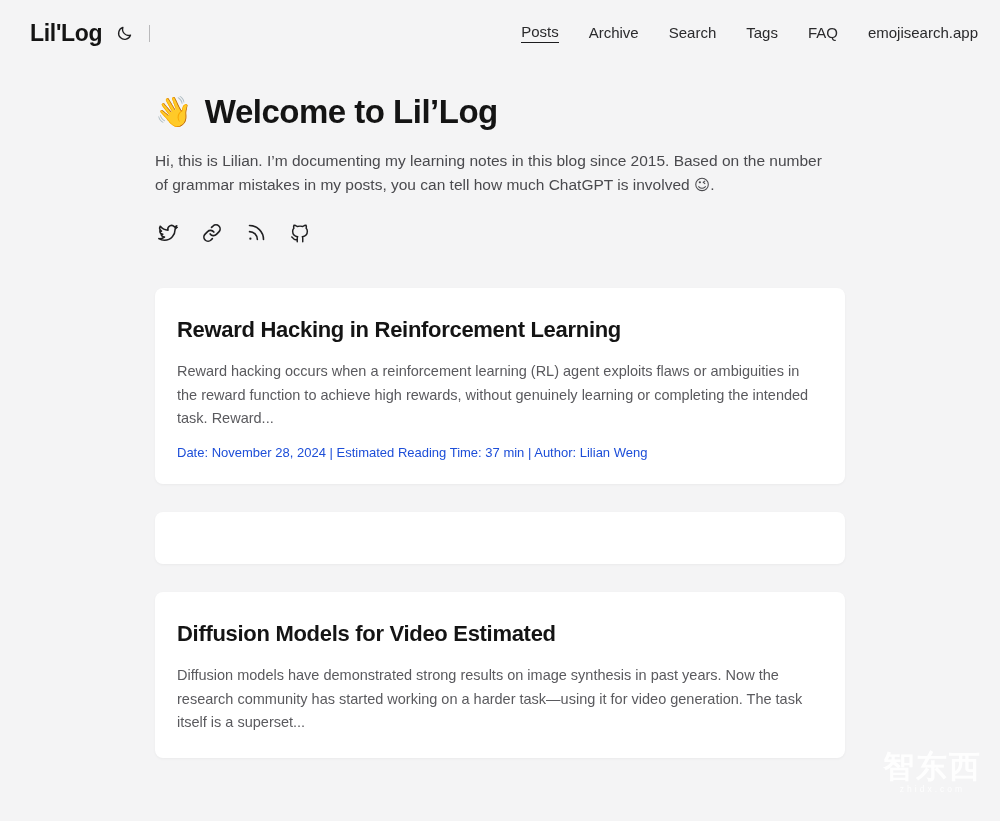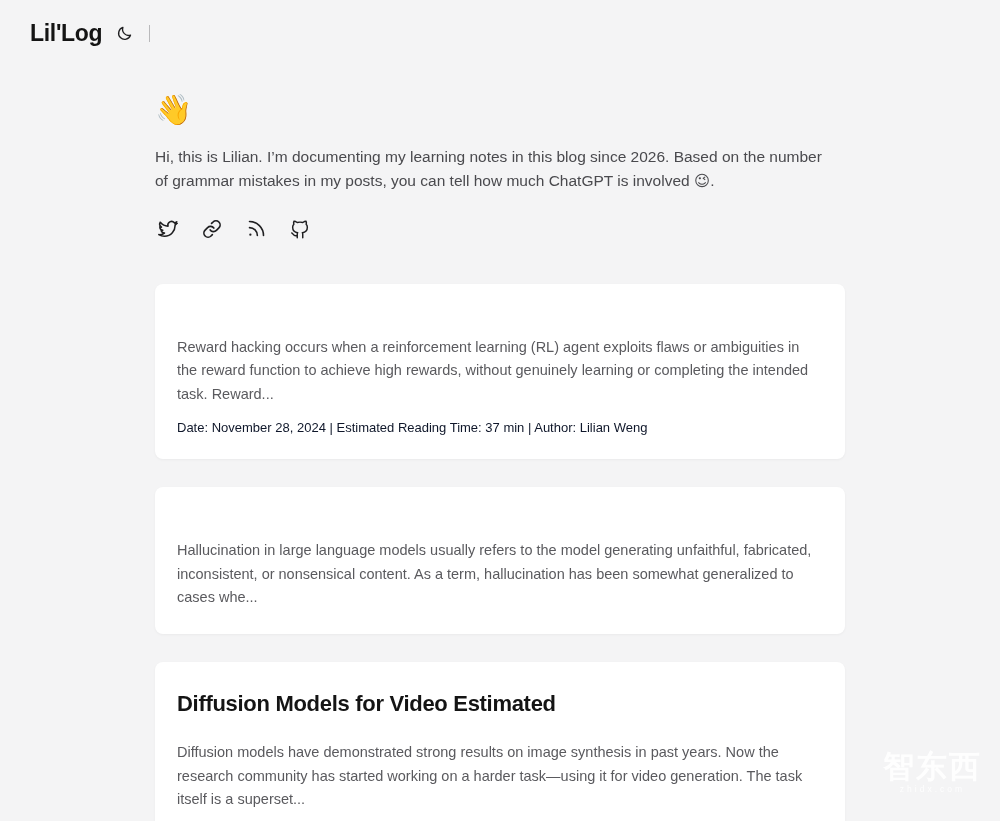--- a/index.html
+++ b/index.html
@@ -146,30 +146,30 @@
 
   .post-title {
     font-size: 22px;
     font-weight: bold;
     letter-spacing: -0.3px;
     color: #141414;
     line-height: 1.25;
   }
 
   .post-summary {
-    margin-top: 24px;
+    margin-top: 17px;
     font-size: 14.5px;
     line-height: 1.62;
     color: #5a5a5e;
   }
 
   .post-meta {
     margin-top: 14px;
     font-size: 13px;
-    color: #0f172a;
+    color: #1d4ed8;
   }
 
   
   .watermark {
     position: absolute;
     right: 18px;
     bottom: 28px;
     font-size: 31px;
     font-weight: bold;
     color: rgba(255,255,255,0.9);
@@ -195,30 +195,39 @@
   <div class="brand-zone">
     <a class="brand">Lil'Log</a>
     <span class="moon-toggle">
       <svg width="17" height="17" viewBox="0 0 24 24" fill="none" stroke="#1f1f21" stroke-width="1.9" stroke-linecap="round" stroke-linejoin="round">
         <path d="M20.5 14.3A8.6 8.6 0 0 1 9.7 3.5 8.6 8.6 0 1 0 20.5 14.3z"></path>
       </svg>
     </span>
     <span class="header-divider"></span>
   </div>
 
+  <nav class="nav">
+    <a class="nav-item active">Posts</a>
+    <a class="nav-item">Archive</a>
+    <a class="nav-item">Search</a>
+    <a class="nav-item">Tags</a>
+    <a class="nav-item">FAQ</a>
+    <a class="nav-item">emojisearch.app</a>
+  </nav>
 </header>
 
 <main class="page">
   <div class="content">
 
     <section class="profile">
       <h1 class="profile-title">
         <span class="wave-emoji">👋</span>
+        <span>Welcome to Lil’Log</span>
       </h1>
-      <p class="profile-bio">Hi, this is Lilian. I’m documenting my learning notes in this blog since 2026. Based on the number of grammar mistakes in my posts, you can tell how much ChatGPT is involved 😉.</p>
+      <p class="profile-bio">Hi, this is Lilian. I’m documenting my learning notes in this blog since 2015. Based on the number of grammar mistakes in my posts, you can tell how much ChatGPT is involved 😉.</p>
 
       <div class="socials">
         <a class="social-link">
           <svg width="22" height="22" viewBox="0 0 24 24" fill="none" stroke="#1f1f21" stroke-width="1.7" stroke-linecap="round" stroke-linejoin="round">
             <path d="M22 5.9c-.7.3-1.5.5-2.3.6.8-.5 1.5-1.3 1.8-2.3-.8.5-1.7.8-2.6 1a4 4 0 0 0-6.9 3.7A11.5 11.5 0 0 1 3.6 4.6a4 4 0 0 0 1.3 5.4c-.7 0-1.3-.2-1.8-.5 0 2 1.4 3.6 3.2 4a4 4 0 0 1-1.8.1 4 4 0 0 0 3.7 2.8A8 8 0 0 1 2 18.1a11.4 11.4 0 0 0 6.2 1.8c7.4 0 11.5-6.2 11.5-11.5v-.5c.8-.6 1.5-1.3 2-2z"></path>
           </svg>
         </a>
         <a class="social-link">
           <svg width="22" height="22" viewBox="0 0 24 24" fill="none" stroke="#1f1f21" stroke-width="1.8" stroke-linecap="round" stroke-linejoin="round">
             <path d="M10 13a4.5 4.5 0 0 0 6.8.5l2.7-2.7a4.5 4.5 0 0 0-6.4-6.4l-1.6 1.5"></path>
@@ -235,26 +244,26 @@
         <a class="social-link">
           <svg width="22" height="22" viewBox="0 0 24 24" fill="none" stroke="#1f1f21" stroke-width="1.6" stroke-linecap="round" stroke-linejoin="round">
             <path d="M9 19c-4.3 1.4-4.3-2.2-6-2.6m12 5.1v-3.4c0-1 .1-1.4-.5-2 2.8-.3 5.5-1.4 5.5-6a4.7 4.7 0 0 0-1.3-3.2 4.3 4.3 0 0 0-.1-3.3s-1.1-.3-3.5 1.3a12 12 0 0 0-6.2 0C6.5 3.3 5.4 3.6 5.4 3.6a4.3 4.3 0 0 0-.1 3.3A4.7 4.7 0 0 0 4 10.1c0 4.6 2.7 5.7 5.5 6-.4.4-.5.8-.5 1.5v3.9"></path>
           </svg>
         </a>
       </div>
     </section>
 
     <section class="posts">
       <article class="post-card">
+        <h2 class="post-title">Reward Hacking in Reinforcement Learning</h2>
         <p class="post-summary">Reward hacking occurs when a reinforcement learning (RL) agent exploits flaws or ambiguities in the reward function to achieve high rewards, without genuinely learning or completing the intended task. Reward...</p>
         <div class="post-meta">Date: November 28, 2024 | Estimated Reading Time: 37 min | Author: Lilian Weng</div>
       </article>
 
       <article class="post-card">
-        <p class="post-summary">Hallucination in large language models usually refers to the model generating unfaithful, fabricated, inconsistent, or nonsensical content. As a term, hallucination has been somewhat generalized to cases whe...</p>
       </article>
 
       <article class="post-card">
         <h2 class="post-title">Diffusion Models for Video Estimated</h2>
         <p class="post-summary">Diffusion models have demonstrated strong results on image synthesis in past years. Now the research community has started working on a harder task—using it for video generation. The task itself is a superset...</p>
 
       </article>
     </section>
 
   </div>

